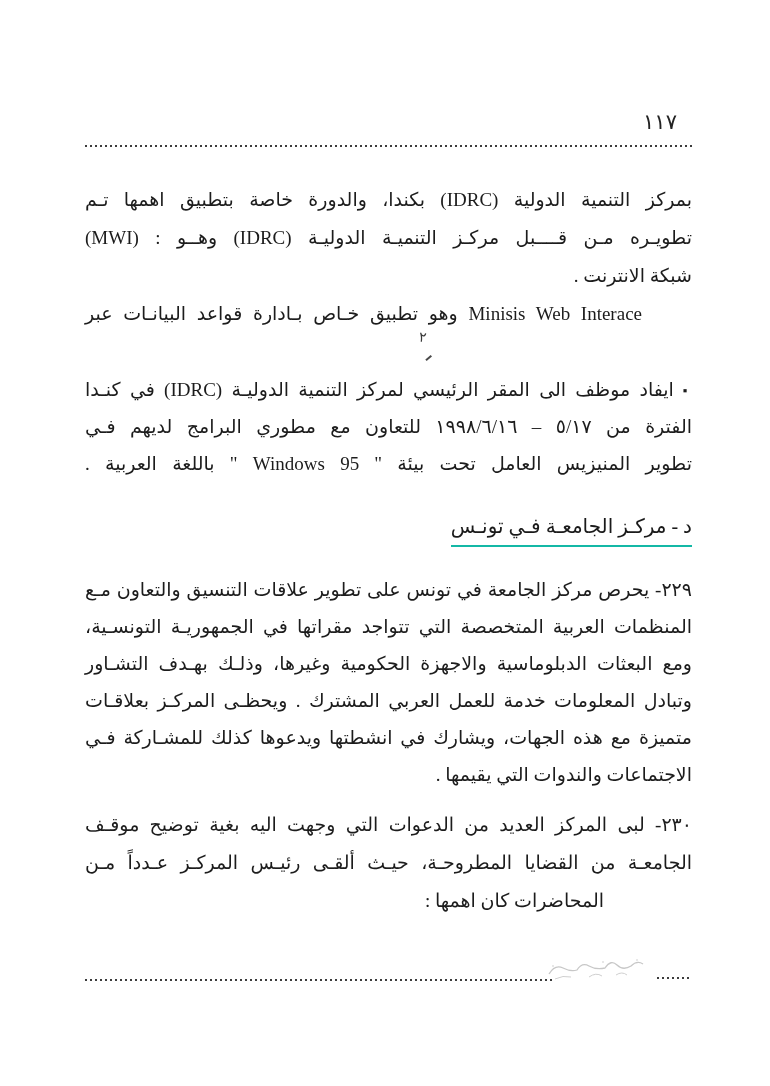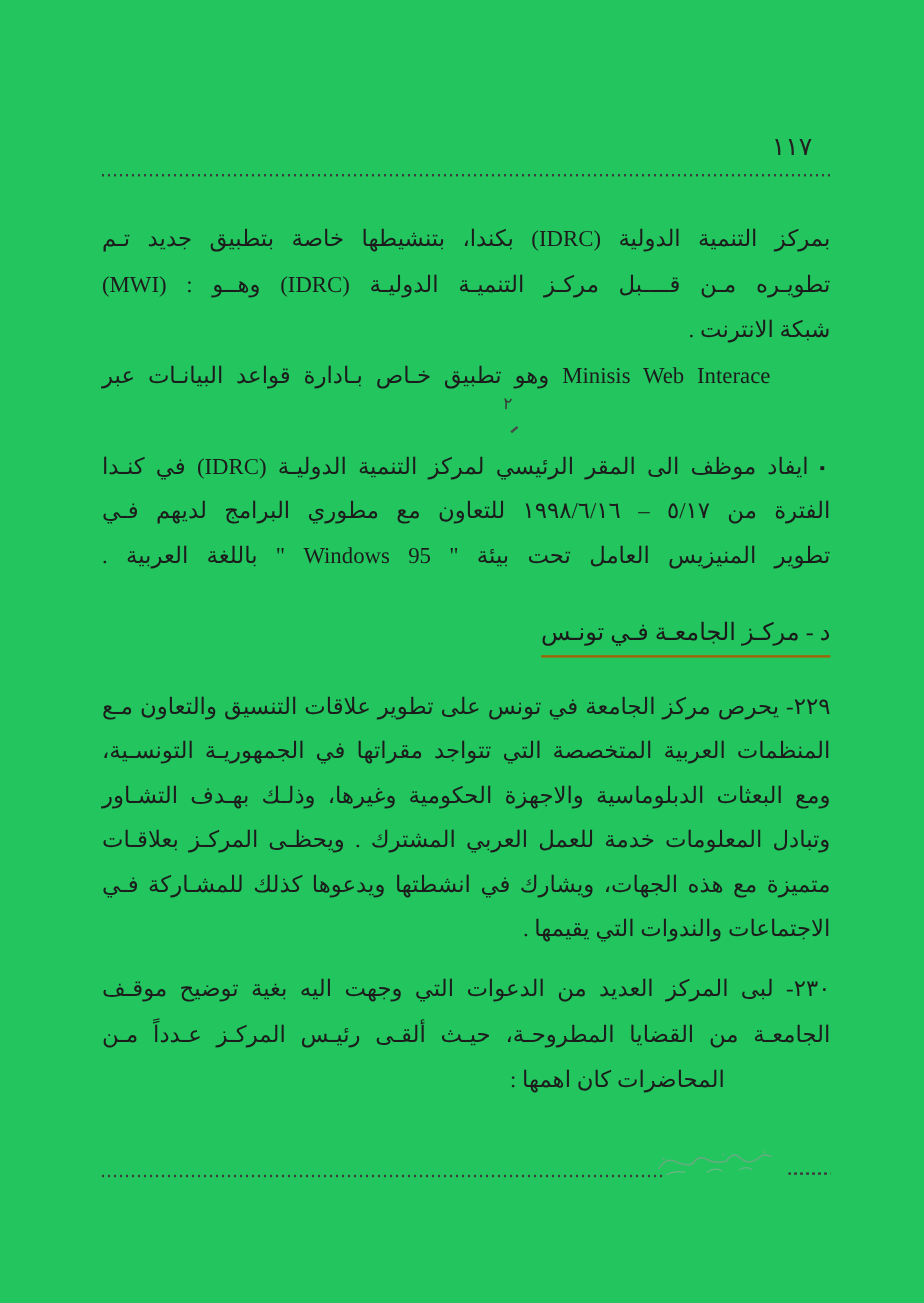--- a/index.html
+++ b/index.html
@@ -1,20 +1,20 @@
 <!DOCTYPE html>
 <html lang="ar"><head>
 <meta charset="utf-8">
 <style>
   html,body { margin:0; padding:0; background:#e8e8e8; }
   .page {
     position:relative;
     width:770px; height:1086px;
     margin:0 auto;
-    background:#22c55e;
+    background:#ffffff;
     color:#1c1c1c;
     font-family:"Liberation Serif","DejaVu Sans",sans-serif;
     overflow:hidden;
   }
   .page-number {
     position:absolute; top:110px; left:628px; width:64px;
     direction:rtl; text-align:center;
     font-size:21px; letter-spacing:7px; color:#222;
   }
   .rule {
@@ -32,21 +32,21 @@
     direction:rtl;
   }
   .line-38 { height:38px; line-height:38px; }
   .line-end { text-align:right; text-align-last:right; }
   .line-latin-gap { padding-left:0; padding-right:50px; }
   .line-indent { text-align:right; text-align-last:right; padding-right:88px; }
   .bullet { font-size:13px; margin-left:9px; vertical-align:1px; }
   .heading {
     position:absolute; top:514px; right:78px;
     direction:rtl; font-size:20px; color:#1a1a1a;
-    border-bottom:2px solid #a16207; padding-bottom:7px;
+    border-bottom:2px solid #14b8a6; padding-bottom:7px;
   }
   .stray-mark {
     position:absolute; top:329px; left:419px;
     font-size:14px; color:#3a3a3a; transform:rotate(6deg);
   }
   .stray-tick {
     position:absolute; top:357px; left:425px;
     width:7px; height:1.5px; background:#4a4a4a; transform:rotate(-40deg);
   }
   .scribble { position:absolute; top:948px; left:545px; opacity:.55; }
@@ -54,21 +54,21 @@
 </head>
 <body>
 
 <div class="page">
 
   <div class="page-number">١١٧</div>
 
   <div class="rule rule-top"></div>
 
   <div class="block" style="top:181px;">
-    <div class="line line-38">بمركز التنمية الدولية (IDRC) بكندا، بتنشيطها خاصة بتطبيق جديد تـم</div>
+    <div class="line line-38">بمركز التنمية الدولية (IDRC) بكندا، والدورة خاصة بتطبيق اهمها تـم</div>
     <div class="line line-38">تطويـره مـن قــــبل مركـز التنميـة الدوليـة (IDRC) وهــو : (MWI)</div>
     <div class="line line-38 line-end">شبكة الانترنت .</div>
     <div class="line line-38 line-latin-gap">Minisis Web Interace وهو تطبيق خـاص بـادارة قواعد البيانـات عبر</div>
   </div>
 
   <span class="stray-mark">٢</span>
   <span class="stray-tick"></span>
 
   <div class="block" style="top:371px;">
     <div class="line"><span class="bullet">▪</span><span>ايفاد موظف الى المقر الرئيسي لمركز التنمية  الدوليـة (IDRC) في كنـدا</span></div>

